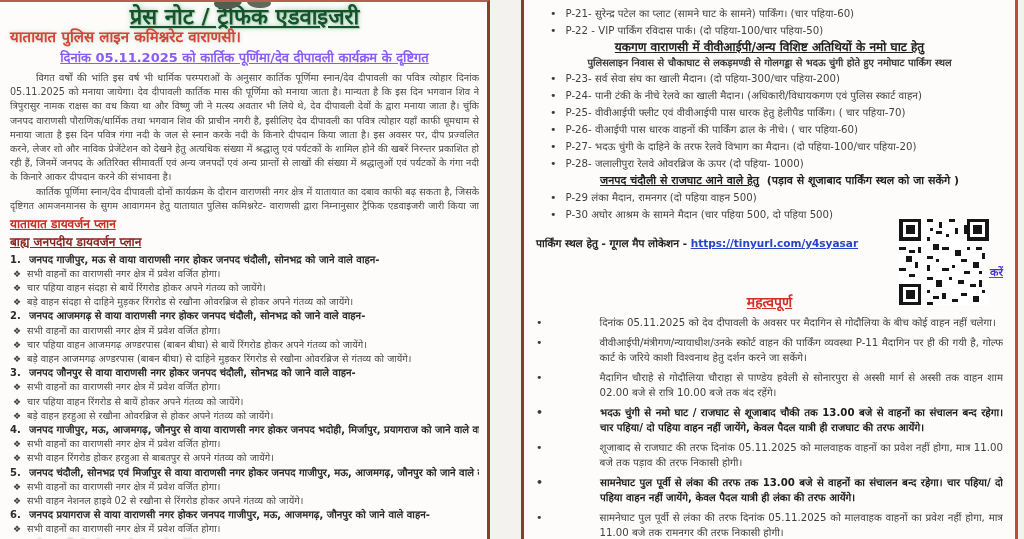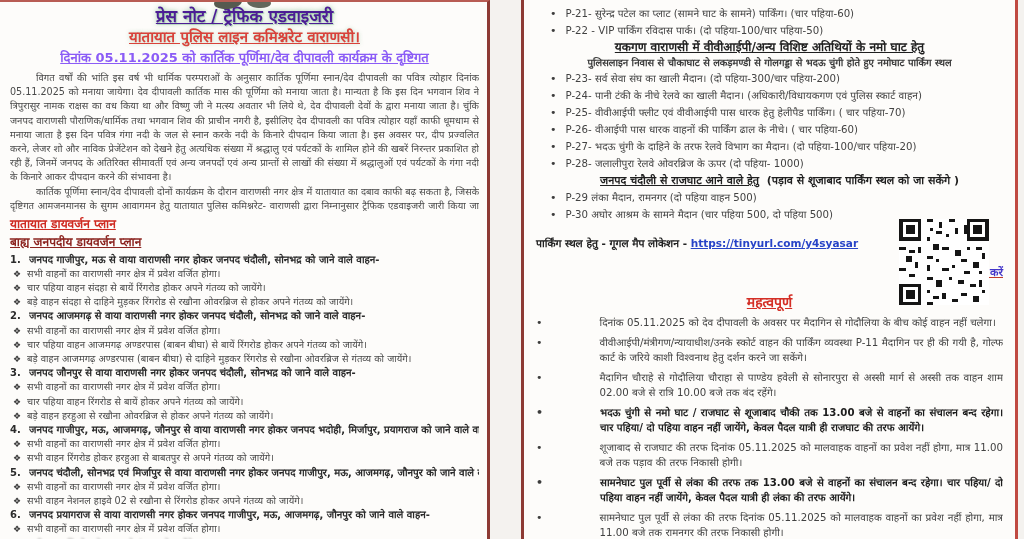--- a/index.html
+++ b/index.html
@@ -4,23 +4,23 @@
 <style>
   html,body{margin:0;padding:0;}
   body{width:1024px;height:539px;position:relative;overflow:hidden;background:#f4f2ef;
        font-family:"DejaVu Sans",sans-serif;color:#3a3a3a;}
   .page{position:absolute;top:0;height:539px;background:#fdfcfa;box-sizing:border-box;overflow:hidden;}
   #leftPage{left:0;width:490px;border-top:2px solid #b85c54;border-right:3px solid #8d3a34;padding:4px 8px 0 10px;}
   #rightPage{left:521px;width:497px;border-left:3px solid #8d3a34;border-right:3px solid #c04a42;padding:5px 12px 0 12px;}
   .blob{position:absolute;background:#565a50;border-radius:50%;}
   .b1{top:-6px;left:214px;width:28px;height:13px;transform:rotate(-6deg);}
   .b2{top:-5px;left:247px;width:24px;height:11px;background:#63675c;transform:rotate(5deg);}
-  .t1{font-size:17px;line-height:21px;font-weight:bold;color:#4c1d95;text-align:center;
+  .t1{font-size:22px;line-height:21px;font-weight:bold;color:#14532d;text-align:center;
       text-decoration:underline;text-shadow:0 0 5px rgba(57,150,80,.5),1px 1px 0 rgba(57,150,80,.25);}
-  .t2{font-size:15px;line-height:20px;font-weight:bold;color:#d8423a;text-align:center;text-decoration:underline;
+  .t2{font-size:15px;line-height:20px;font-weight:bold;color:#d8423a;
       text-shadow:0 0 4px rgba(57,150,80,.3);}
   .t3{font-size:13px;line-height:18px;font-weight:bold;color:#8b5cf6;text-align:center;text-decoration:underline;margin-top:2px;}
   .para{font-size:9.6px;line-height:14.2px;text-align:justify;color:#4a4a4a;overflow:hidden;}
   .p1{max-height:114px;margin-top:4px;}
   .p2{max-height:29px;}
   .indent{text-indent:26px;}
   .h1,.h2{font-size:12px;line-height:16px;font-weight:bold;text-align:left;text-decoration:underline;margin-top:2px;}
   .h1{color:#cf2b22;}
   .h2{color:#8c2420;margin-bottom:3px;}
   .oli{display:flex;gap:6px;font-size:10px;line-height:14.2px;font-weight:bold;color:#2b2b2b;white-space:nowrap;overflow:hidden;}

